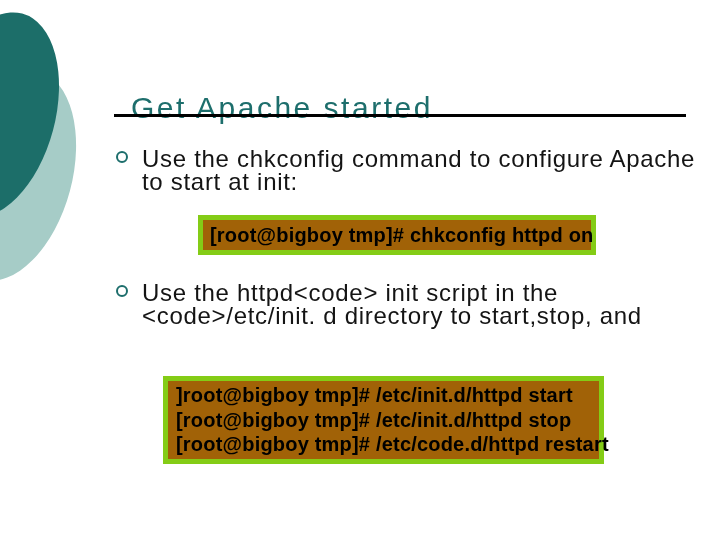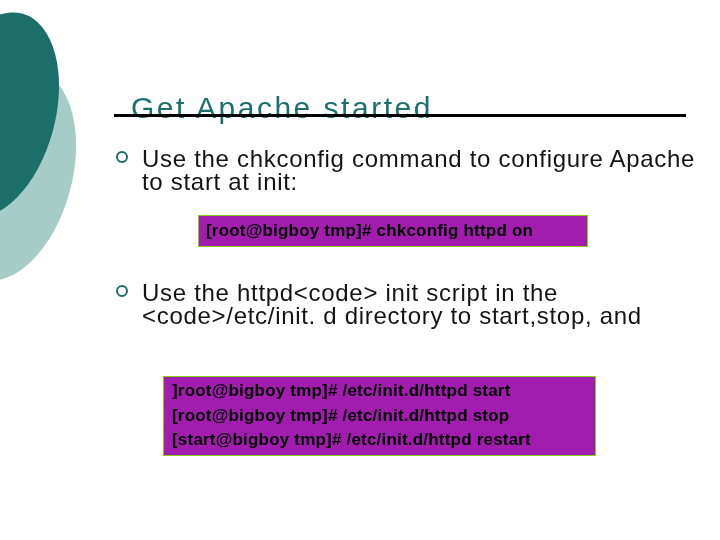--- a/index.html
+++ b/index.html
@@ -40,22 +40,22 @@
     border-radius:50%;background:transparent;display:block;
   }
   .btext{
     margin-left:26px;font-size:24px;line-height:23px;letter-spacing:0.7px;
     color:var(--body-text,#141414);white-space:nowrap;
   }
   .bullet-1{left:116px;top:147px;}
   .bullet-2{left:116px;top:281px;}
 
   .codebox{
-    position:absolute;border:1px solid #84cc16;background:#a21caf;z-index:3;
-    font-weight:700;font-size:17px;letter-spacing:0.2px;
+    position:absolute;border:5px solid #84cc16;background:#a16207;z-index:3;
+    font-weight:700;font-size:20px;letter-spacing:0.2px;
     color:var(--code-text,#000);white-space:nowrap;
   }
   .codebox-1{left:198px;top:215px;width:381px;height:30px;line-height:30px;padding-left:7px;}
   .codebox-2{left:163px;top:376px;width:423px;height:76px;padding:2px 0 0 8px;}
   .codebox-2 .cline{line-height:24.5px;}
 
   .pagenum{
     position:absolute;left:660px;top:504px;z-index:3;
     font-size:13px;color:#0f766e;margin-top:44px;
   }
@@ -87,18 +87,18 @@
     <span class="marker"></span>
     <div class="btext">
       <div>Use the httpd&lt;code&gt; init script in the</div>
       <div>&lt;code&gt;/etc/init. d directory to start,stop, and</div>
     </div>
   </div>
 
   <div class="codebox codebox-2">
     <div class="cline">]root@bigboy tmp]# /etc/init.d/httpd start</div>
     <div class="cline">[root@bigboy tmp]# /etc/init.d/httpd stop</div>
-    <div class="cline">[start@bigboy tmp]# /etc/init.d/httpd restart</div>
+    <div class="cline">[root@bigboy tmp]# /etc/code.d/httpd restart</div>
   </div>
 
   <div class="pagenum">29</div>
 
 </div>
 
 </body></html>

